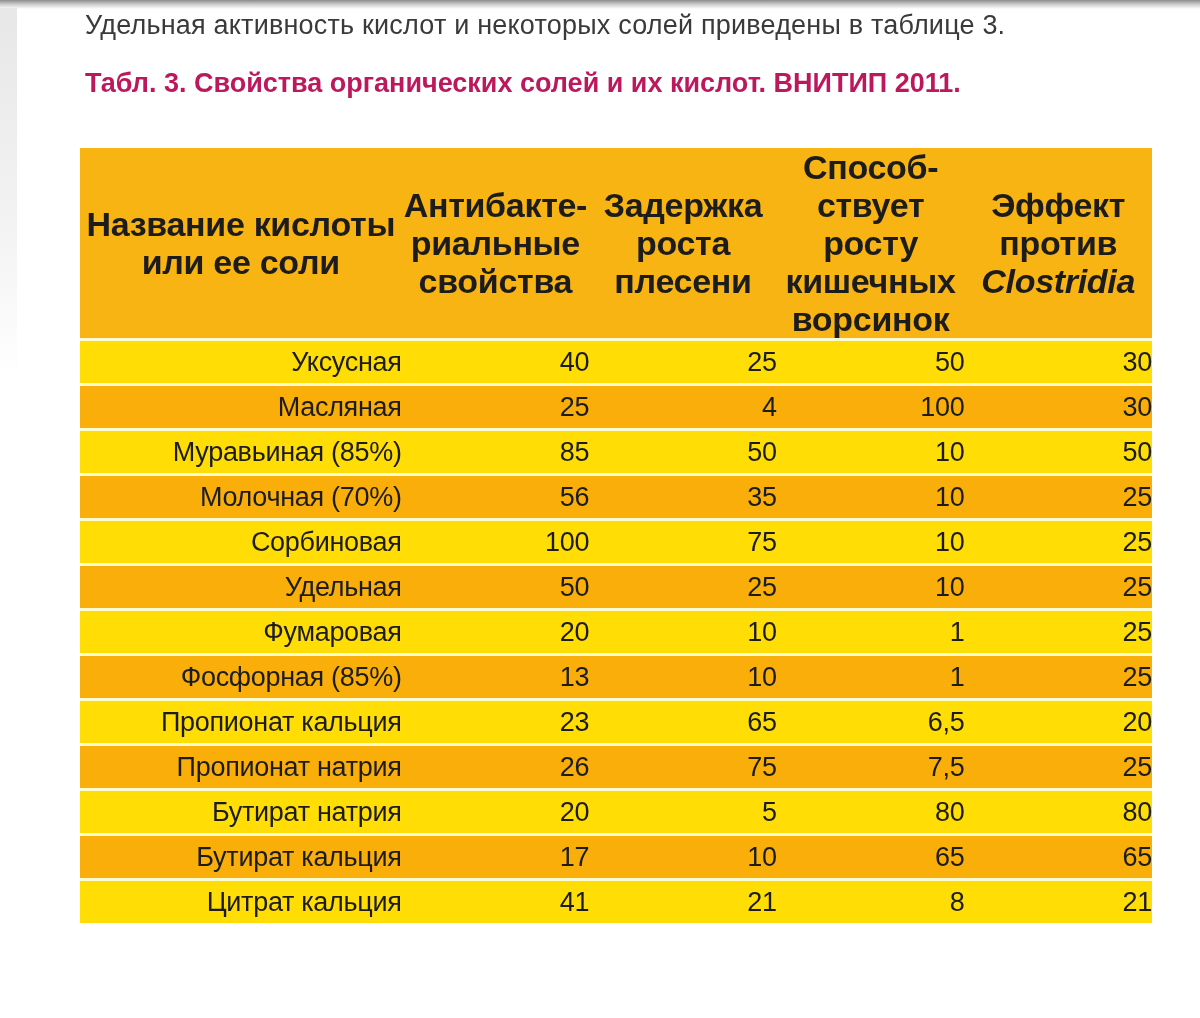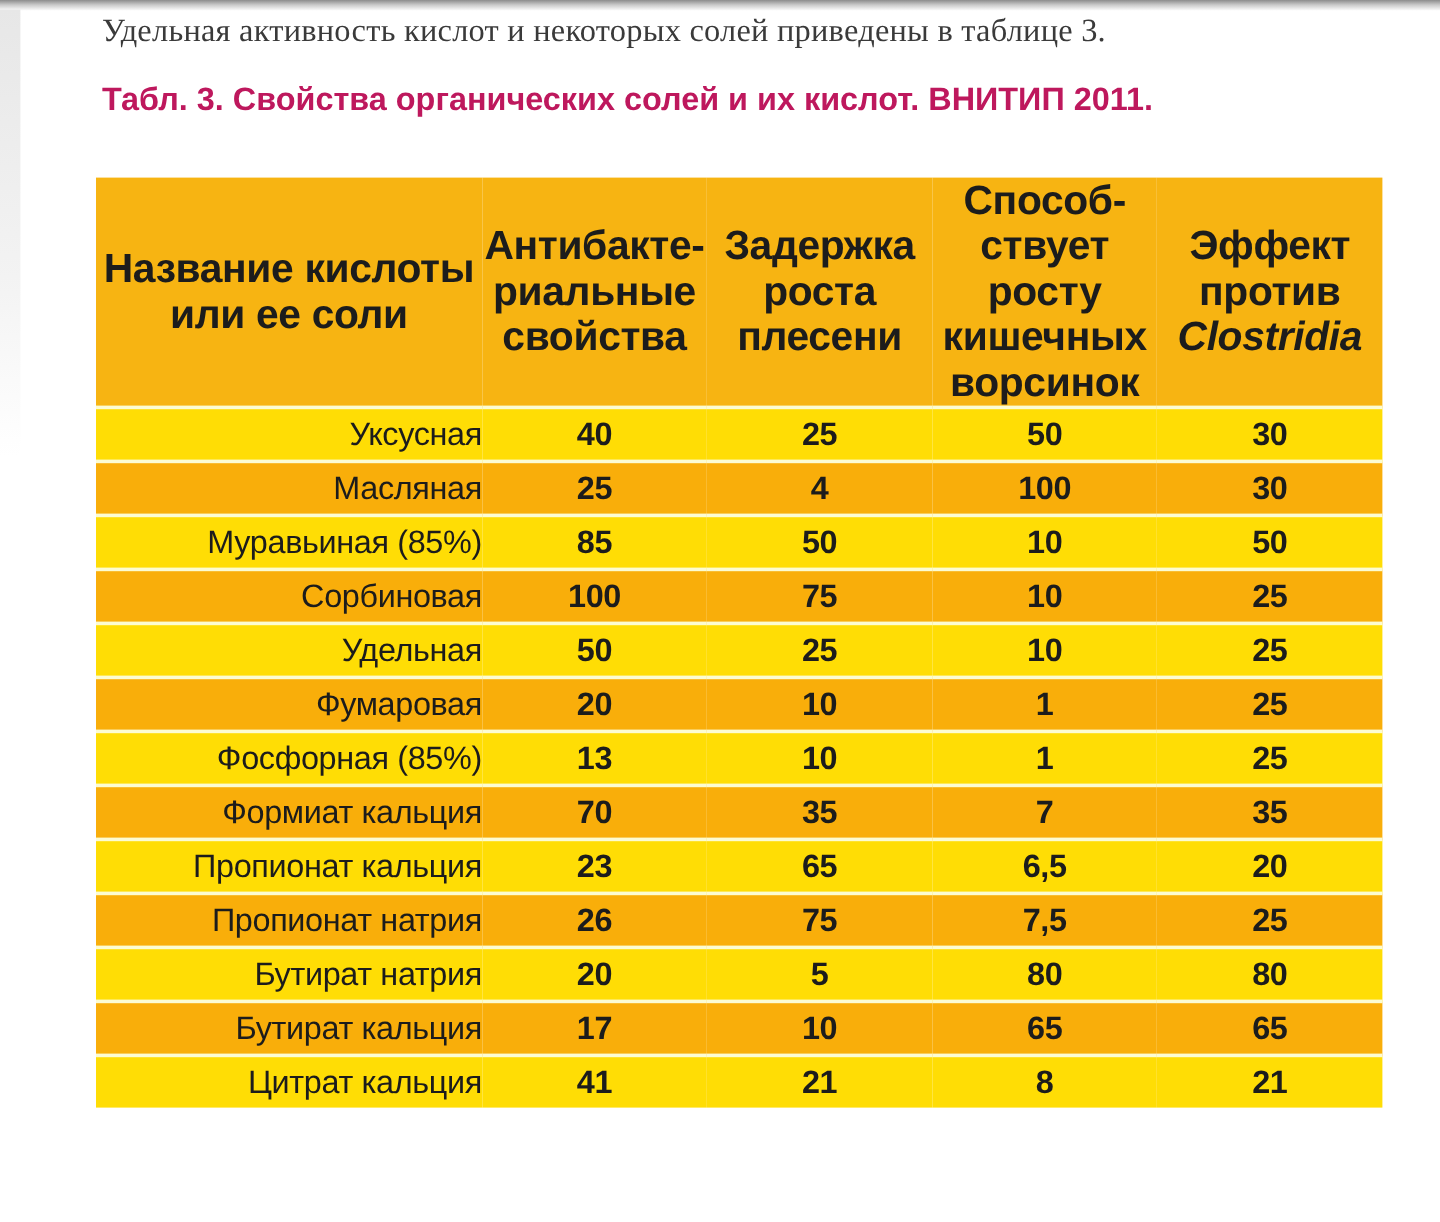--- a/index.html
+++ b/index.html
@@ -29,21 +29,20 @@
     width: 17px; height: 372px;
     background: linear-gradient(180deg, #e7e7e7 0%, #f3f3f3 60%, rgba(255,255,255,0) 100%);
   }
   .intro {
     margin: 0;
     padding: 8px 0 0 85px;
     font-size: 27px;
     line-height: 34px;
     color: var(--intro-text, #3a3a3a);
     letter-spacing: 0.2px;
-    font-family: Liberation Serif, serif;
   }
   .table-title {
     margin: 0;
     padding: 24px 0 0 85px;
     font-size: 27px;
     line-height: 34px;
     font-weight: bold;
     color: #be185d;
   }
   table.props {
@@ -82,22 +81,21 @@
     vertical-align: middle;
     font-size: 27px;
     letter-spacing: -0.3px;
     padding: 0;
   }
   tbody td.name {
     text-align: right;
     padding-left: 10px;
   }
   tbody td.val {
-    text-align: center;
-    font-weight: bold;
+    text-align: right;
   }
 </style>
 </head>
 <body>
 
 <div class="page">
   <div class="top-edge"></div>
   <div class="left-edge"></div>
 
   <p class="intro">Удельная активность кислот и некоторых солей приведены в таблице 3.</p>
@@ -147,20 +145,27 @@
     <td class="val">30</td>
   </tr>
         <tr>
     <td class="name">Муравьиная (85%)</td>
     <td class="val">85</td>
     <td class="val">50</td>
     <td class="val">10</td>
     <td class="val">50</td>
   </tr>
         <tr>
+    <td class="name">Молочная (70%)</td>
+    <td class="val">56</td>
+    <td class="val">35</td>
+    <td class="val">10</td>
+    <td class="val">25</td>
+  </tr>
+        <tr>
     <td class="name">Сорбиновая</td>
     <td class="val">100</td>
     <td class="val">75</td>
     <td class="val">10</td>
     <td class="val">25</td>
   </tr>
         <tr>
     <td class="name">Удельная</td>
     <td class="val">50</td>
     <td class="val">25</td>
@@ -173,27 +178,20 @@
     <td class="val">10</td>
     <td class="val">1</td>
     <td class="val">25</td>
   </tr>
         <tr>
     <td class="name">Фосфорная (85%)</td>
     <td class="val">13</td>
     <td class="val">10</td>
     <td class="val">1</td>
     <td class="val">25</td>
-  </tr>
-        <tr>
-    <td class="name">Формиат кальция</td>
-    <td class="val">70</td>
-    <td class="val">35</td>
-    <td class="val">7</td>
-    <td class="val">35</td>
   </tr>
         <tr>
     <td class="name">Пропионат кальция</td>
     <td class="val">23</td>
     <td class="val">65</td>
     <td class="val">6,5</td>
     <td class="val">20</td>
   </tr>
         <tr>
     <td class="name">Пропионат натрия</td>

